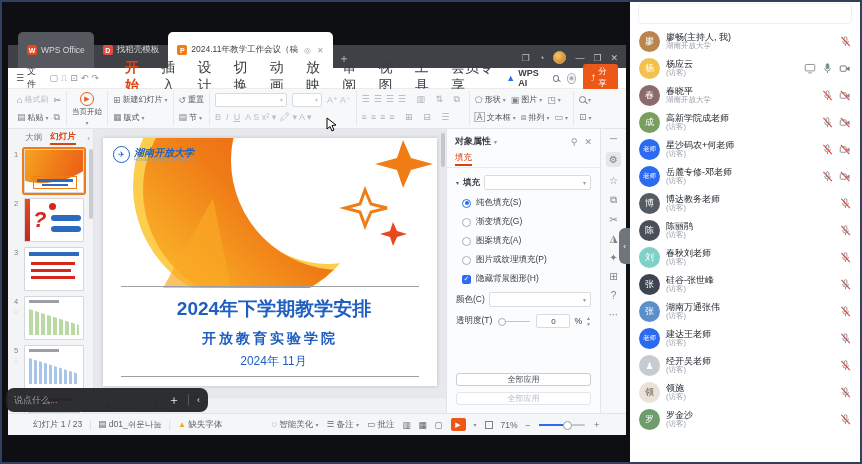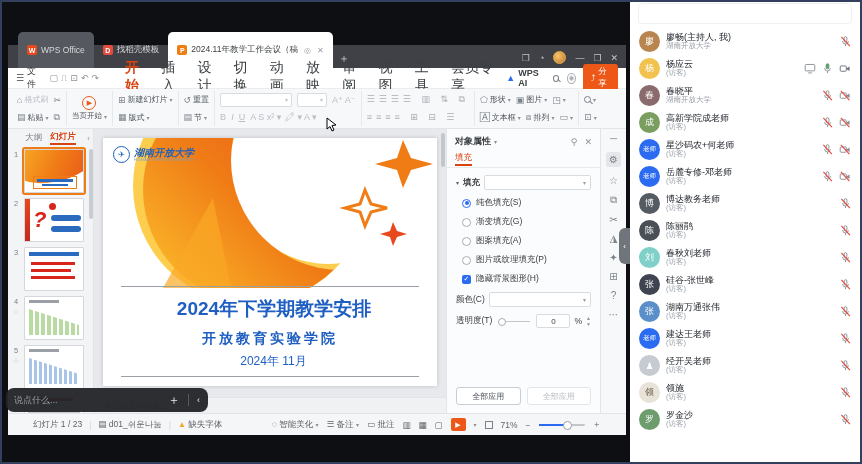--- a/index.html
+++ b/index.html
@@ -112,21 +112,21 @@
   .pr-row{display:flex;align-items:center;gap:4px;}
   .pr-dd{flex:1;height:15px;border:1px solid #d9dcdf;background:#fff;border-radius:2px;display:flex;align-items:center;justify-content:flex-end;padding:0 4px;color:#9aa0a6;font-size:6px;}
   .rad{width:9px;height:9px;border:1px solid #a9aeb5;border-radius:50%;background:#fff;flex:none;}
   .rad.sel{border:1px solid #2a6bf2;position:relative;}
   .rad.sel::after{content:"";position:absolute;inset:1.5px;background:#2a6bf2;border-radius:50%;}
   .opt{display:flex;align-items:center;gap:5px;padding-left:6px;}
   .chk{width:9px;height:9px;background:#2a6bf2;border-radius:2px;color:#fff;font-size:7px;display:flex;align-items:center;justify-content:center;flex:none;}
   .spin{width:34px;height:14px;border:1px solid #d9dcdf;background:#fff;border-radius:2px;display:flex;align-items:center;justify-content:center;font-size:8px;color:#3c4043;}
   .trk{flex:1;height:1px;background:#c3c7cc;position:relative;margin:0 2px;}
   .trk::before{content:"";position:absolute;left:0;top:-2.5px;width:6px;height:6px;border-radius:50%;background:#fff;border:1px solid #a9aeb5;}
-  .pr-btns{display:flex;gap:6px;padding:6px 9px 8px;}
+  .pr-btns{display:flex;gap:6px;padding:6px 9px 8px;flex-direction:column;}
   .pbtn{flex:1;height:18px;border:1px solid #c9ccd1;border-radius:3px;background:#fff;color:#4e545b;font-size:8px;display:flex;align-items:center;justify-content:center;}
   .pbtn.dis{color:#b9bec5;border-color:#e3e5e8;}
   
   .strip{width:26px;background:#f7f8f9;border-left:1px solid #e2e4e7;display:flex;flex-direction:column;align-items:center;padding-top:4px;gap:8px;color:#7d838b;font-size:10px;flex:none;}
   .strip .sel{background:#e4e6ea;border-radius:3px;padding:2px 3px;}
   
   .status{height:22px;background:#f5f6f7;border-top:1px solid #e2e4e7;display:flex;align-items:center;padding:0 25px;font-size:8.5px;color:#5f6368;gap:7px;flex:none;}
   .st-sep{color:#d4d7db;}
   .warn{color:#f5a623;font-size:8px;}
   .st-right{margin-left:auto;display:flex;align-items:center;gap:8px;}
@@ -239,21 +239,21 @@
                 <span>粘贴</span>
                 <span class="caret">▾</span>
               </span>
             <span class="rbtn dis">
                 <span class="gi dis">⧉</span>
               </span>
           </div>
         </div>
         <div class="play-big">
           <span class="play-circ">▶</span>
-          <span class="rbtn" style="font-size:7.5px;">
+          <span class="rbtn" style="font-size:7.5px;flex-direction:column;">
               <span>当页开始</span>
               <span class="caret">▾</span>
             </span>
         </div>
         <div class="rg">
           <div class="rrow">
               <span class="rbtn">
                 <span class="gi">⊞</span>
                 <span>新建幻灯片</span>
                 <span class="caret">▾</span>

